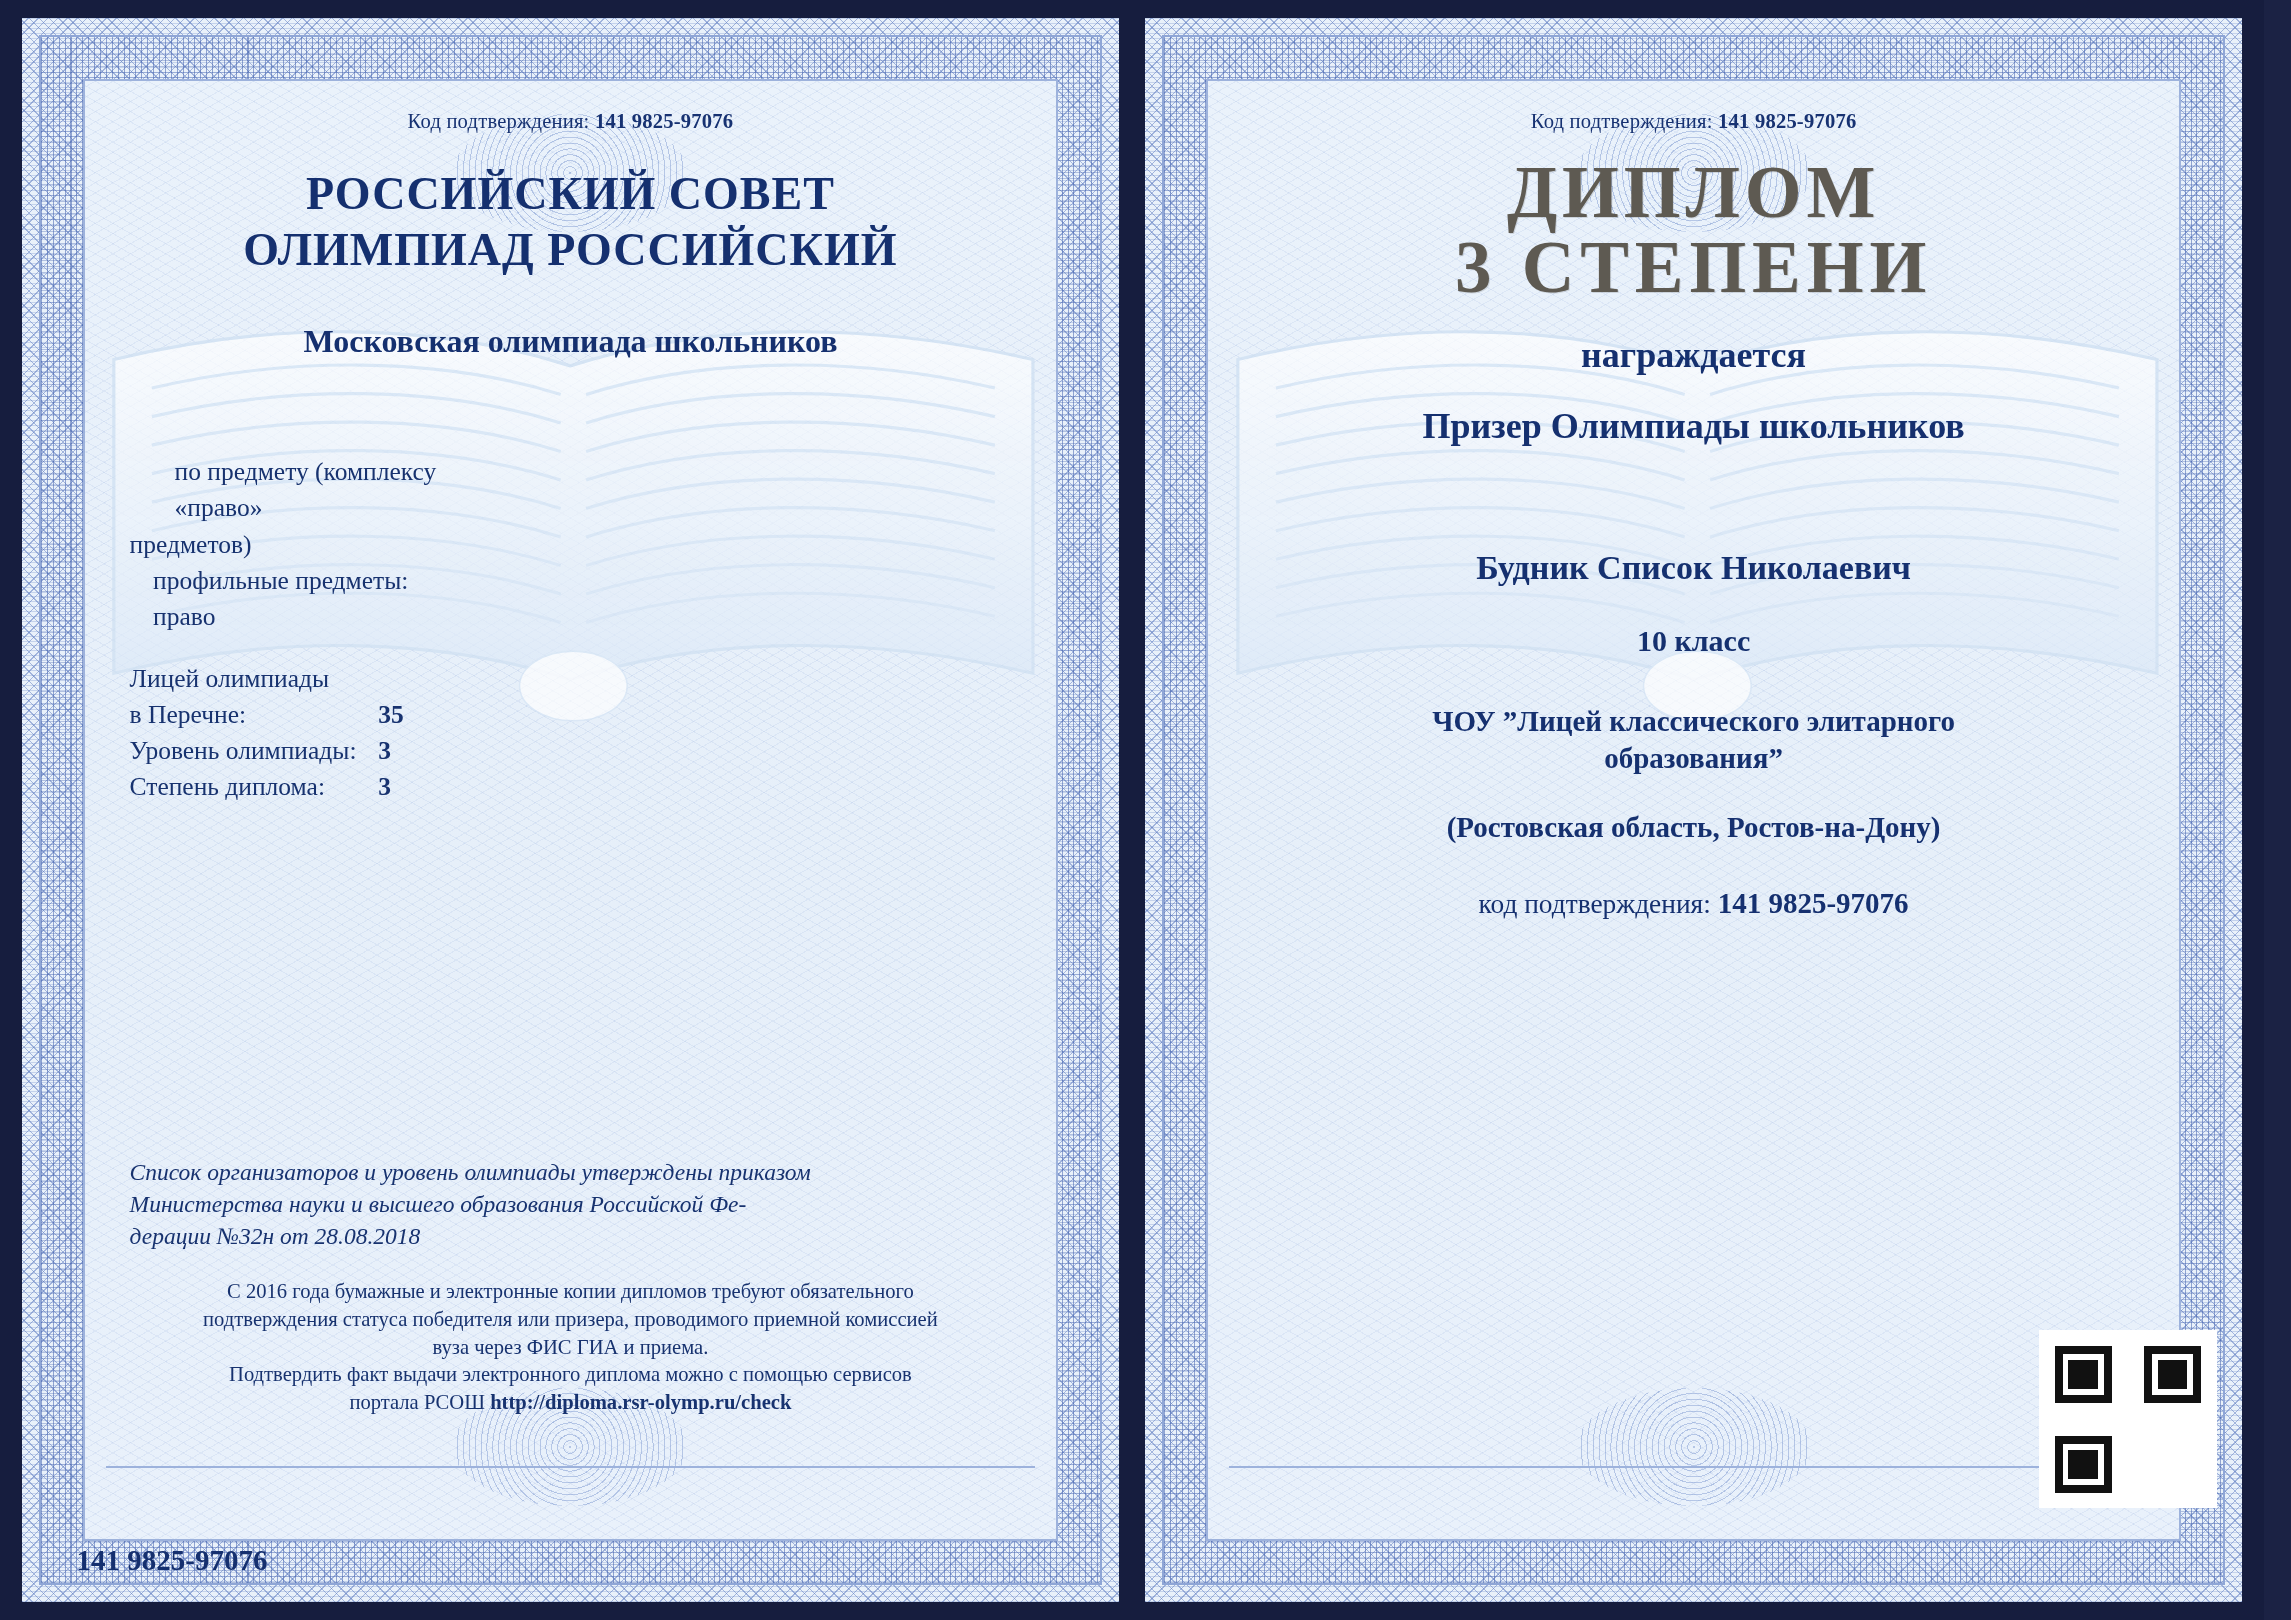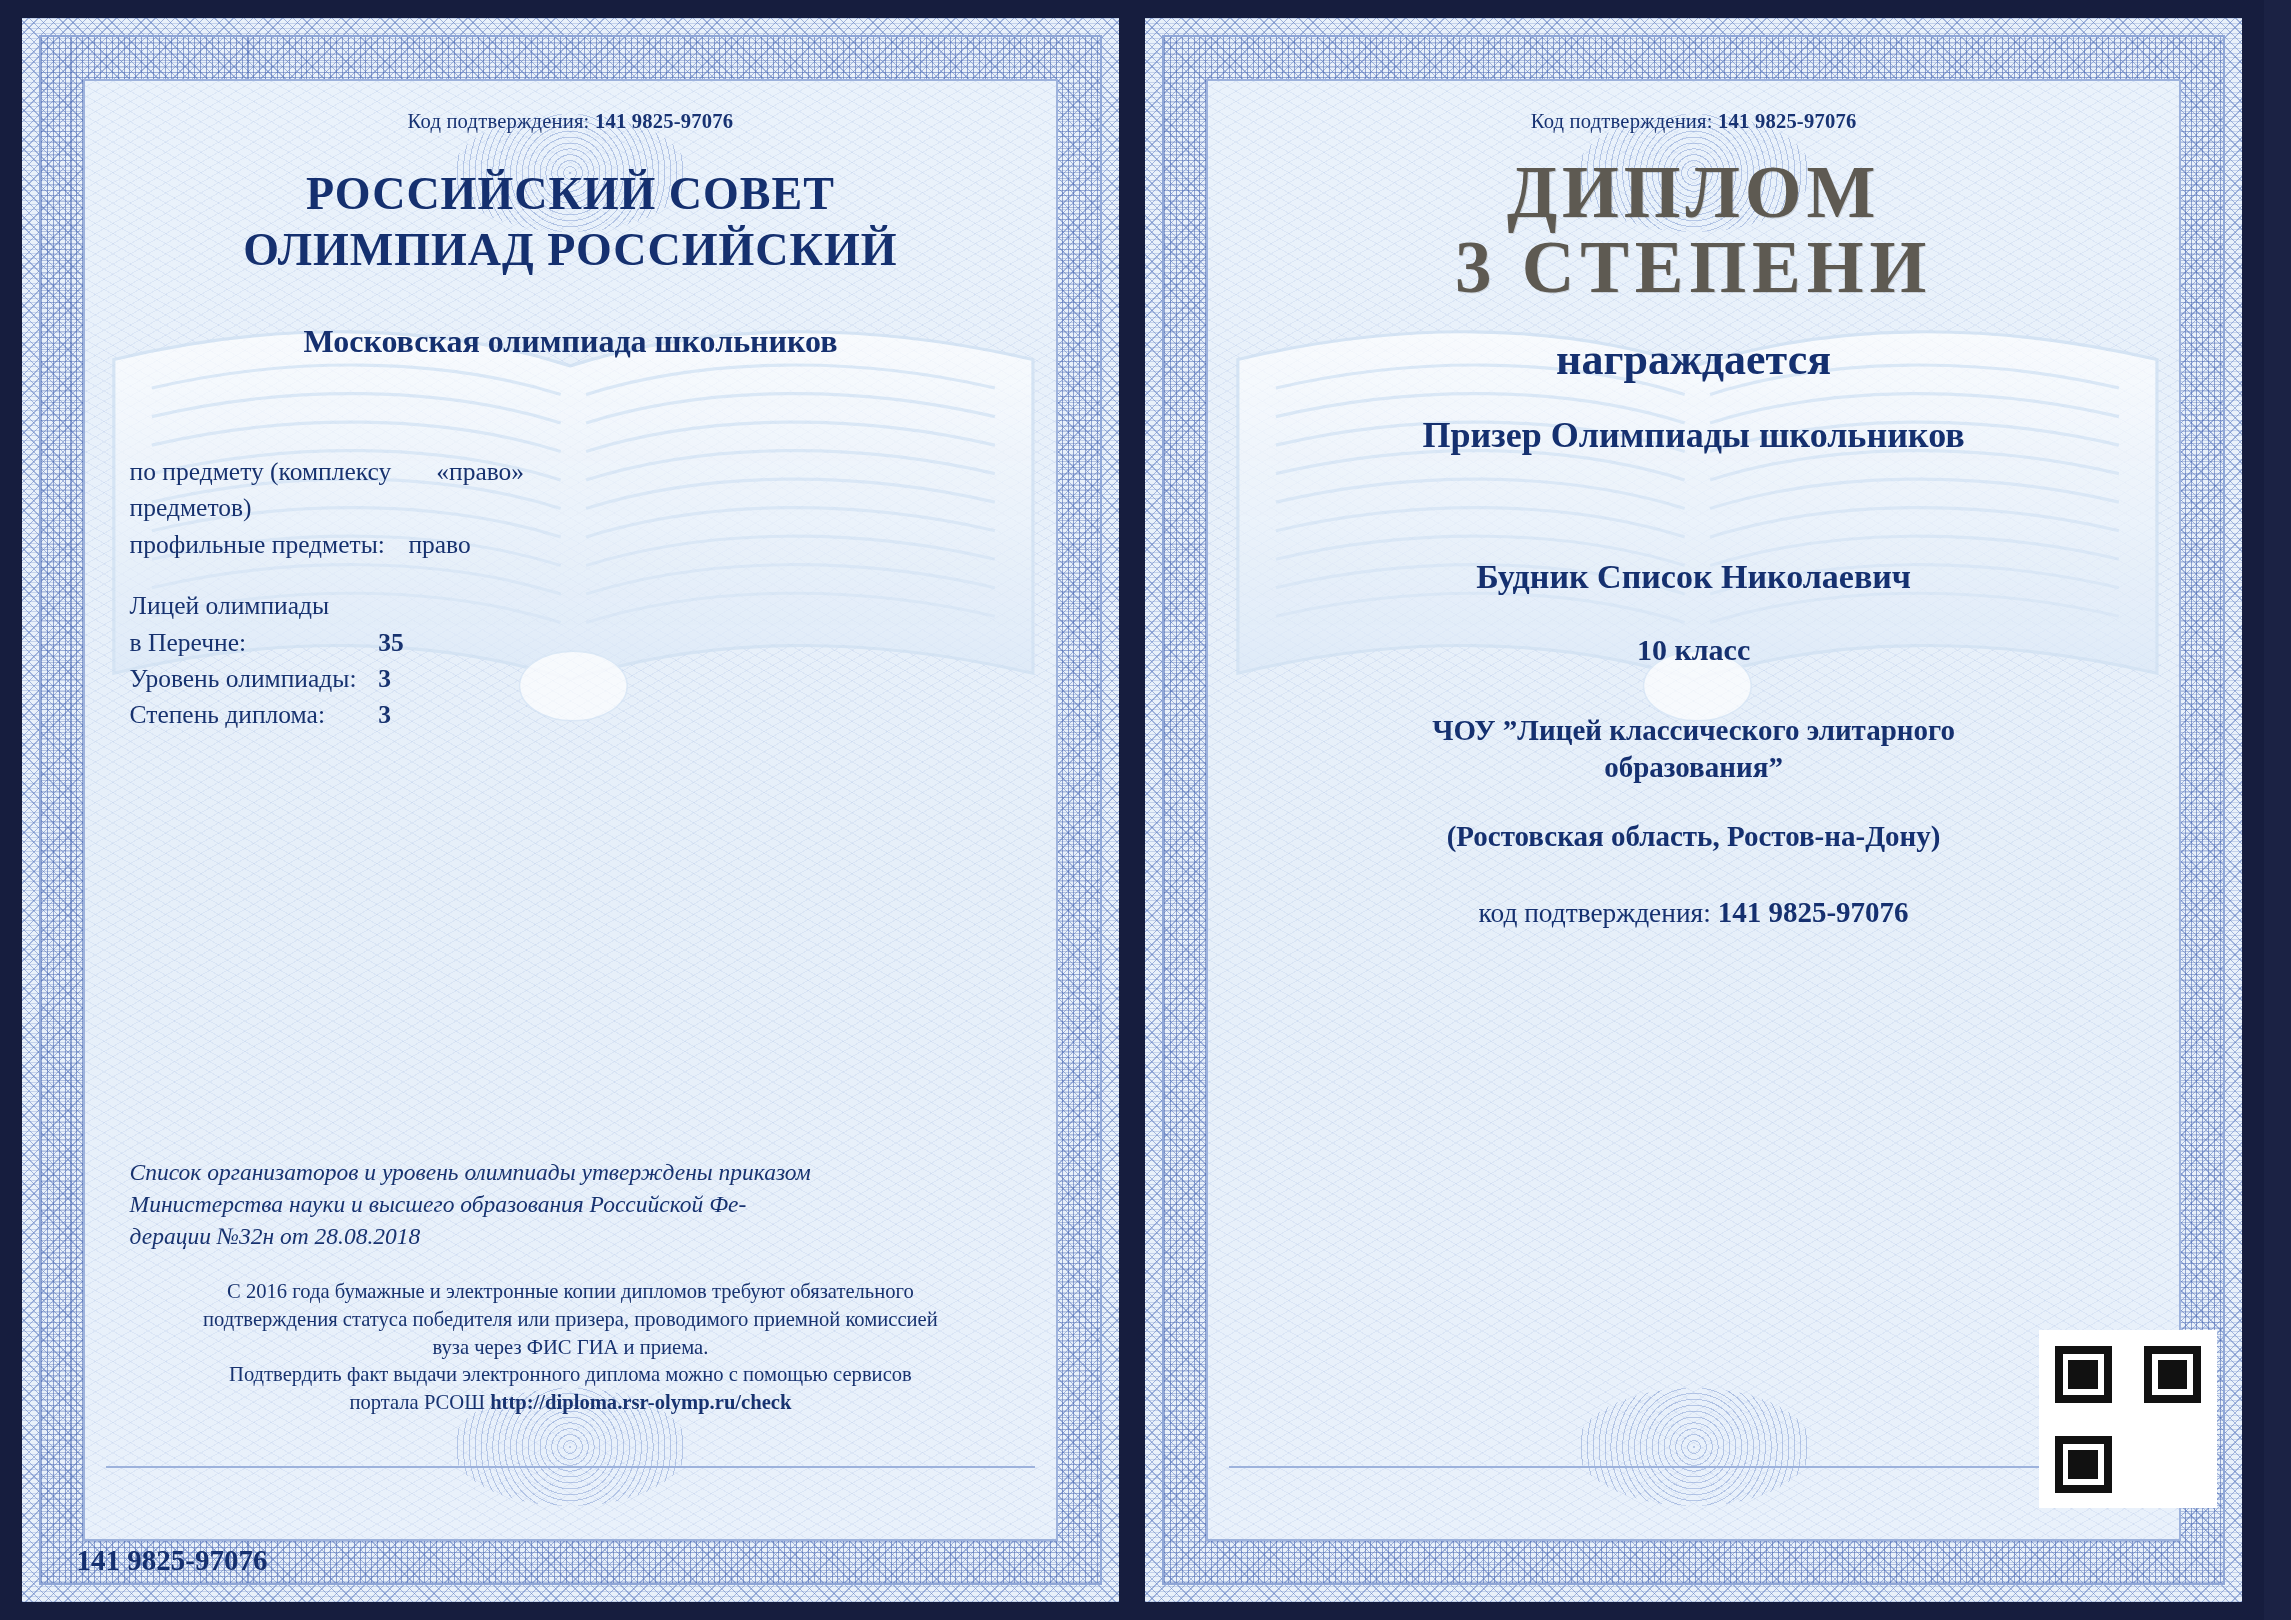--- a/index.html
+++ b/index.html
@@ -129,21 +129,21 @@
   }
 
   .fields {
     position: relative;
     z-index: 5;
     margin-top: 94px;
     font-size: 25.5px;
     line-height: 1.42;
     color: #17326f;
   }
-  .row { display: flex; align-items: baseline; }
+  .row { display: flex; align-items: baseline; flex-direction: column; }
   .row .lbl { white-space: nowrap; }
   .row .val { font-weight: normal; margin-left: 23.5px; }
   .subject-line .val { margin-left: 45px; }
   .num-block { margin-top: 25.5px; }
   .num-block .val-col {
     display: inline-block;
     min-width: 118px;
     text-align: left;
     font-weight: bold;
     margin-left: 21.6px;
@@ -199,21 +199,21 @@
     letter-spacing: 4.9px;
     line-height: 1.04;
     color: #5e5a52;
     margin-top: 21.6px;
     text-shadow: 1px 1px 0 rgba(0,0,0,.12);
   }
   .diploma-title .l2 { letter-spacing: 5.9px; }
   .awarded {
     text-align: center;
     font-weight: bold;
-    font-size: 44px;
+    font-size: 36px;
     color: #15306f;
     margin-top: 27.4px;
   }
   .prize {
     text-align: center;
     font-weight: bold;
     font-size: 36px;
     color: #15306f;
     margin-top: 29px;
   }

